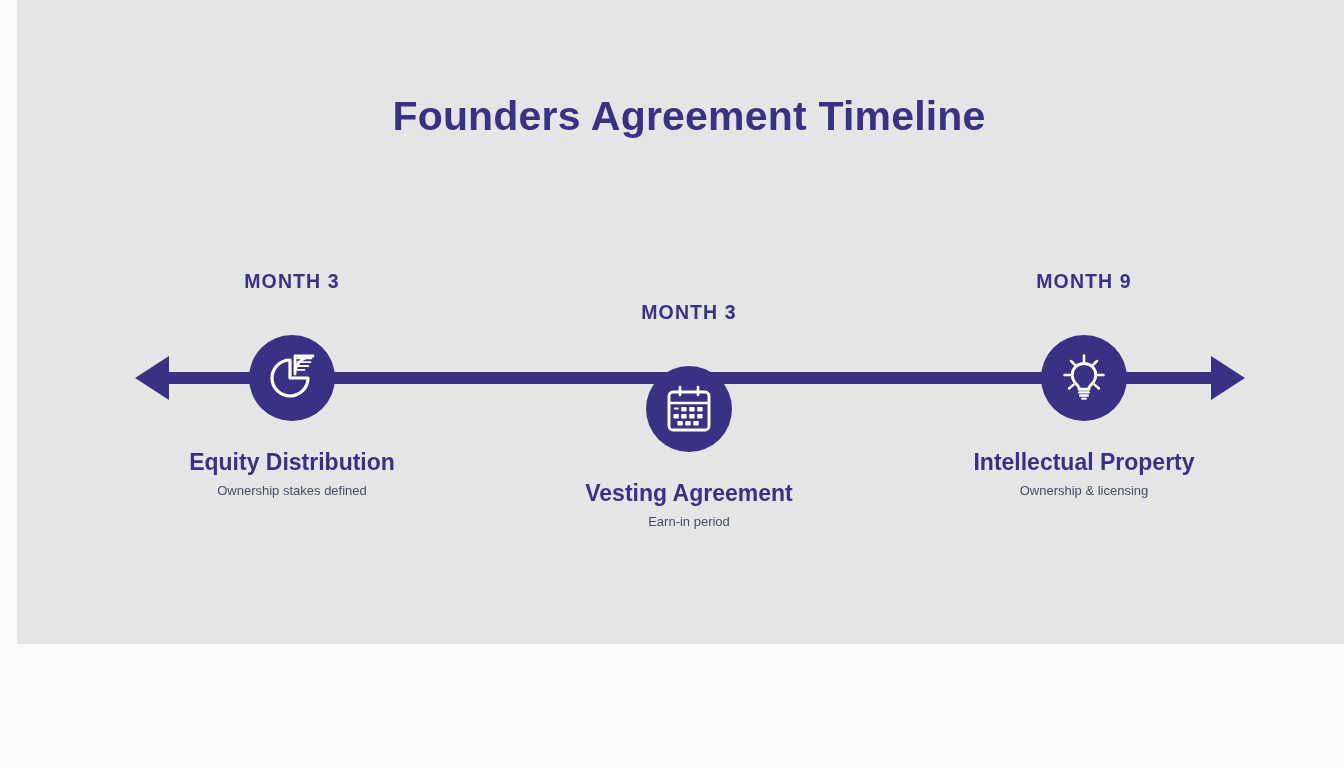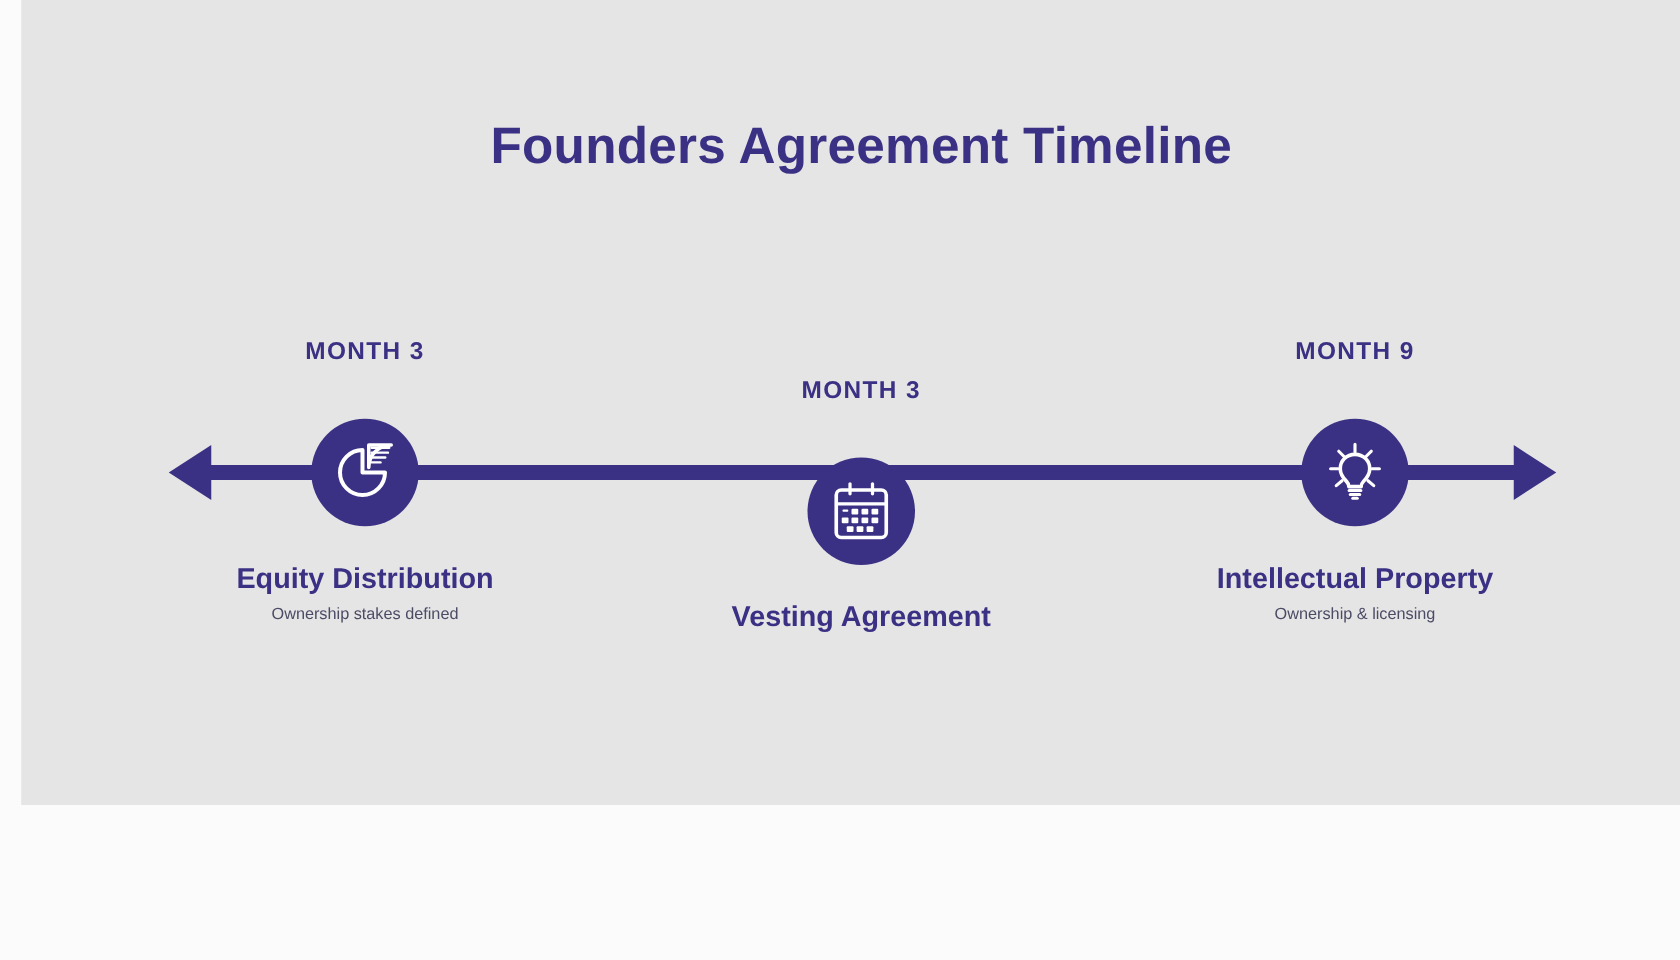--- a/index.html
+++ b/index.html
@@ -180,20 +180,21 @@
           <rect x="26.2" y="31.0" width="5.4" height="4.6" rx="0.8"></rect>
           <rect x="34.2" y="31.0" width="5.4" height="4.6" rx="0.8"></rect>
 
           <rect x="14.4" y="38.0" width="5.4" height="4.6" rx="0.8"></rect>
           <rect x="22.3" y="38.0" width="5.4" height="4.6" rx="0.8"></rect>
           <rect x="30.3" y="38.0" width="5.4" height="4.6" rx="0.8"></rect>
         </g>
       </svg>
     </div>
     <div class="milestone-title">Vesting Agreement</div>
+    <div class="milestone-desc">Earn-in period</div>
   </div>
 
   <div class="milestone" style="left:1067px;">
     <div class="milestone-period">MONTH 9</div>
     <div class="milestone-node">
       <svg width="52" height="52" viewBox="0 0 52 52">
 
         <g stroke="#ffffff" stroke-width="2.5" stroke-linecap="round">
           <line x1="26" y1="3.5" x2="26" y2="9.5"></line>
           <line x1="13.0" y1="9.0" x2="17.2" y2="13.2"></line>

